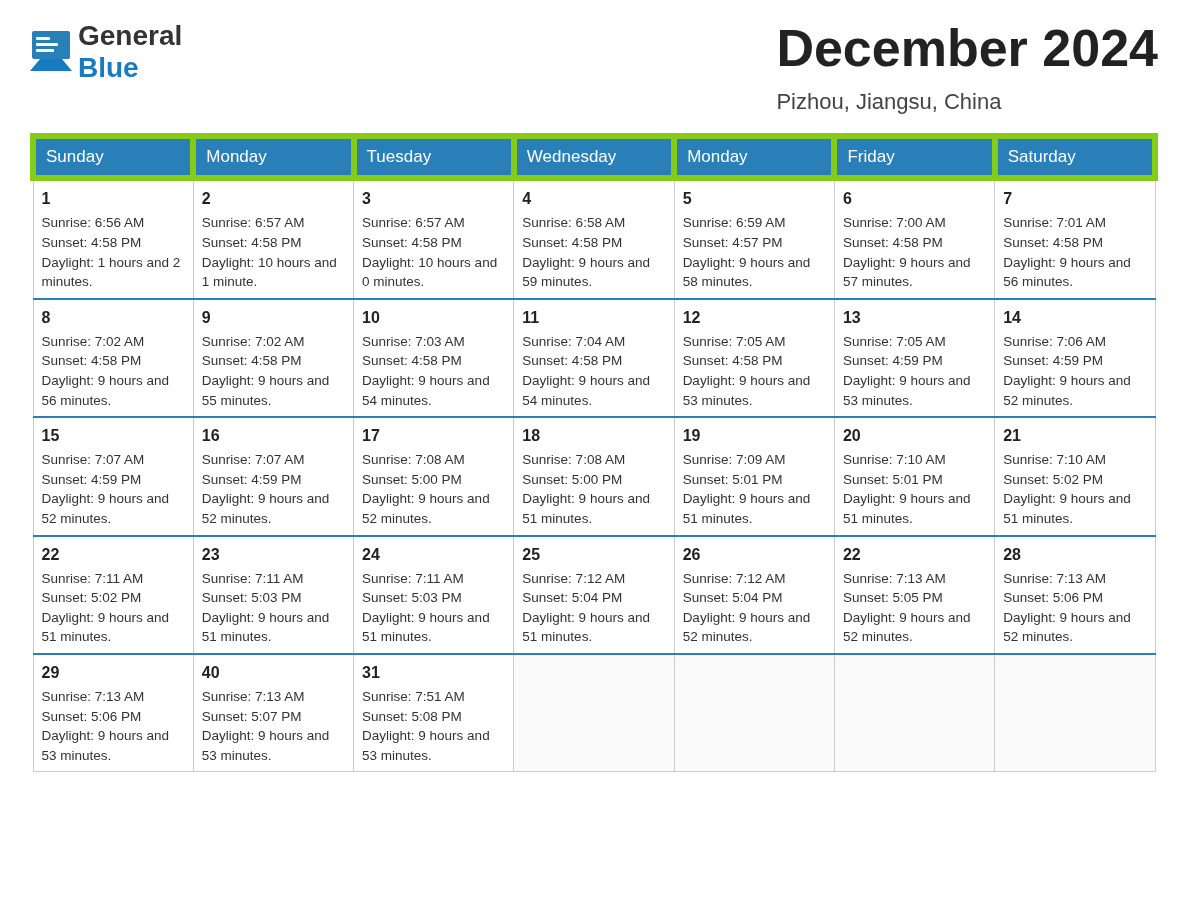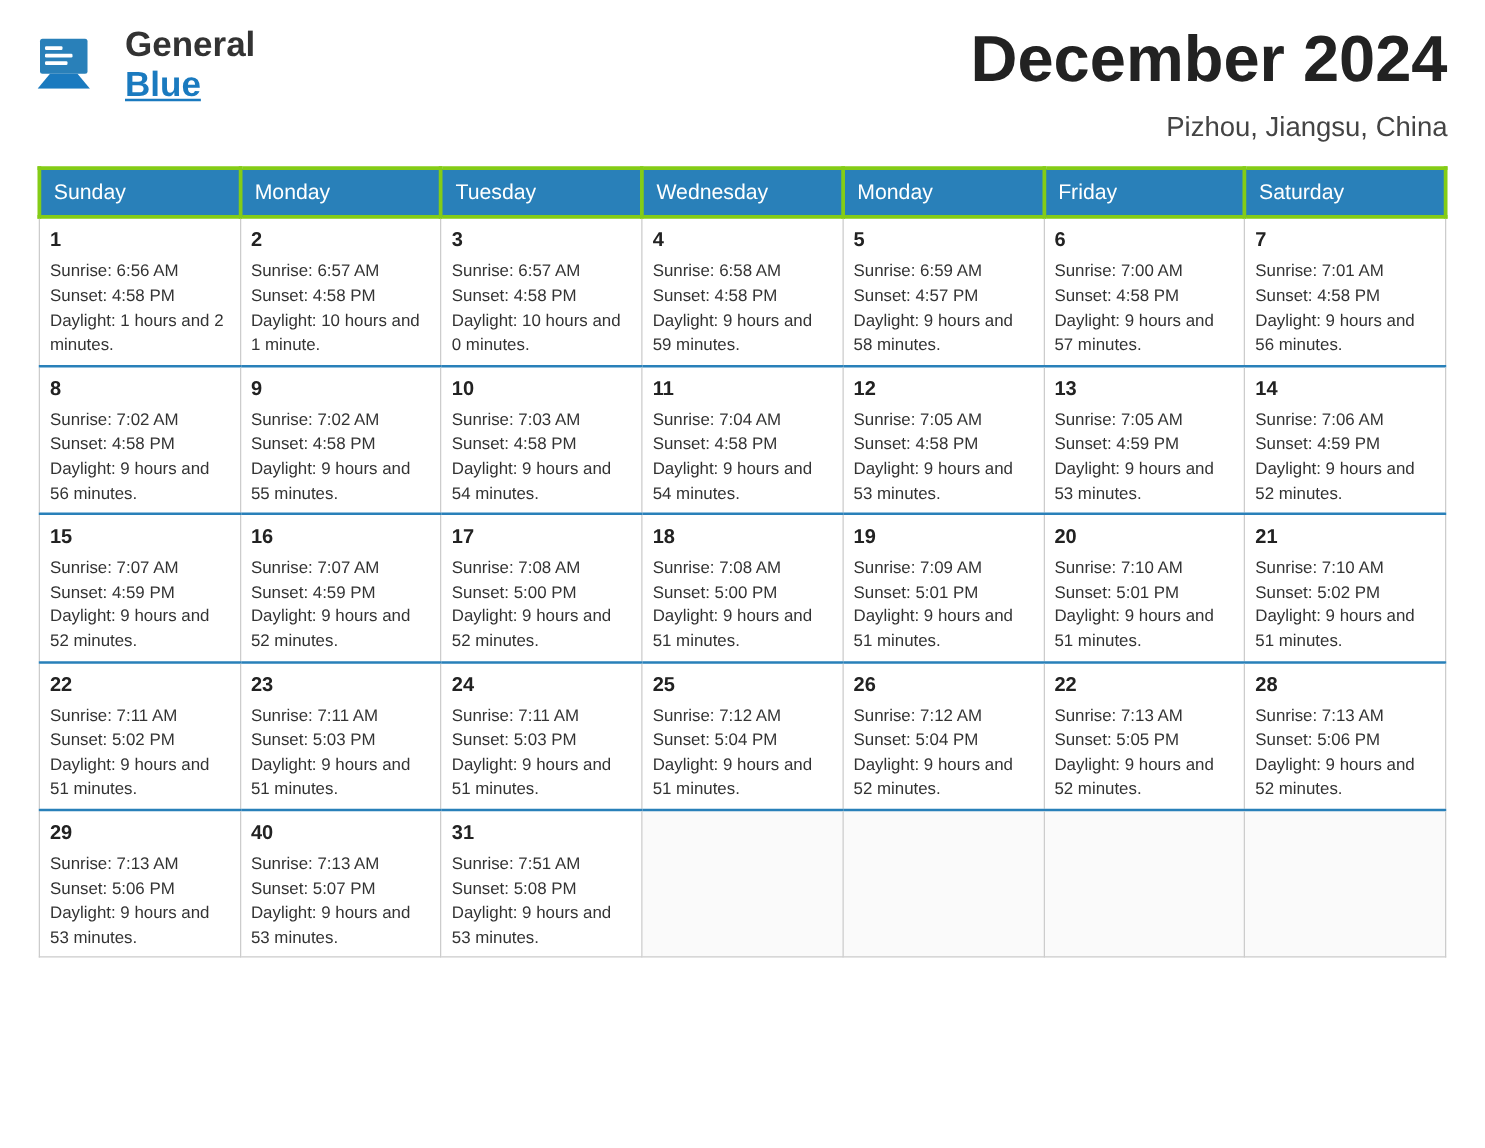--- a/index.html
+++ b/index.html
@@ -10,21 +10,21 @@
       width: 1188px;
       min-height: 918px;
     }
     .header-area {
       display: flex;
       justify-content: space-between;
       align-items: flex-start;
       margin-bottom: 18px;
     }
     .title-area {
-      text-align: right;
+      text-align: left;
     }
     .month-title {
       font-size: 52px;
       font-weight: bold;
       color: #222;
       line-height: 1.1;
     }
     .location {
       font-size: 22px;
       color: #444;
@@ -34,21 +34,21 @@
       width: 100%;
       border-collapse: collapse;
     }
     .calendar-table th {
       background-color: #2980b9;
       color: #fff;
       font-size: 17px;
       font-weight: normal;
       padding: 8px 10px;
       text-align: left;
-      border: 3px solid #84cc16;
+      border: 6px solid #84cc16;
     }
     .calendar-table td {
       border: 1px solid #ccc;
       vertical-align: top;
       padding: 6px 8px;
       width: calc(100% / 7);
       min-height: 90px;
       font-size: 13.5px;
       color: #333;
       line-height: 1.45;
@@ -63,38 +63,36 @@
     .week-row td {
       border-top: 2px solid #2980b9;
     }
     .empty-cell {
       background: #fafafa;
     }
     
     .logo-wrapper {
       display: flex;
       align-items: center;
-      gap: 22px;
     }
     .logo-icon {
       margin-right: 6px;
     }
     .logo-name {
       line-height: 1.15;
     }
     .logo-general {
       font-size: 28px;
       font-weight: bold;
       color: #333;
     }
     .logo-blue-text {
       font-size: 28px;
       font-weight: bold;
       color: #1a7abf;
-      text-decoration: underline;
     }
   </style>
 </head>
 <body>
 
 <div class="header-area">
   <div class="logo-wrapper">
     <div class="logo-icon">
       <svg width="42" height="42" viewBox="0 0 42 42">
         <rect x="2" y="2" width="38" height="28" rx="2" fill="#2980b9"></rect>

